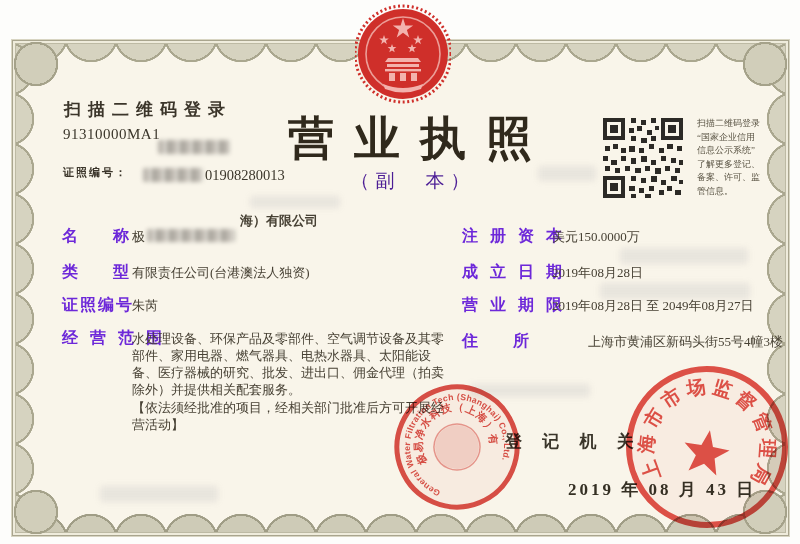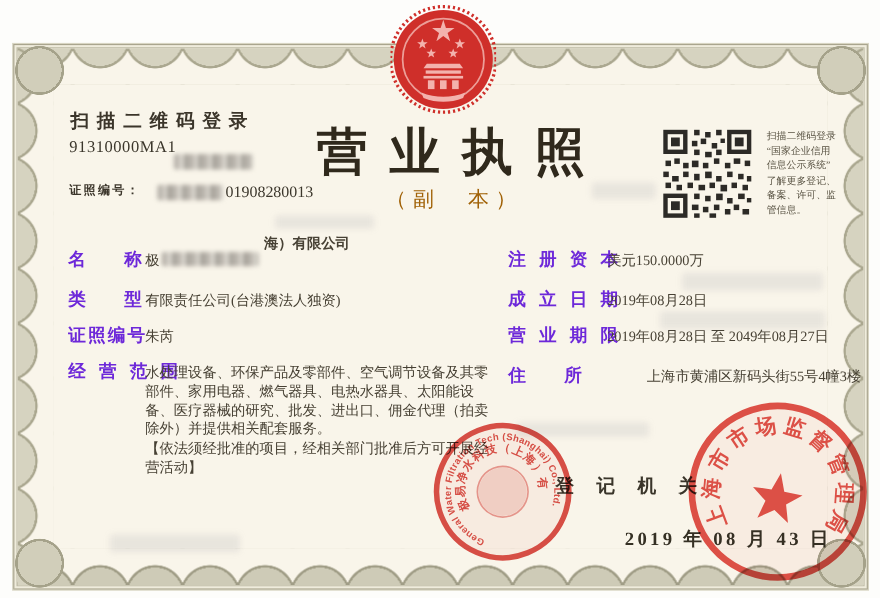--- a/index.html
+++ b/index.html
@@ -36,21 +36,21 @@
 
   .abs{position:absolute;}
   
   .credit-label{left:64px;top:98px;font-size:17px;letter-spacing:7px;font-weight:bold;color:#3b352a;}
   .credit-value{left:63px;top:126px;font-size:15px;letter-spacing:.5px;color:#3b362b;}
   .certno{left:63px;top:165px;font-size:11px;color:#3b352a;font-weight:bold;letter-spacing:2px;}
   .certno-tail{left:205px;top:167px;font-size:14.5px;color:#3b362b;}
   .doc-title{left:250px;top:108px;width:320px;text-align:center;
     font-size:46px;font-weight:bold;letter-spacing:20px;color:#30291c;text-indent:20px;}
   .doc-subtitle{left:250px;top:168px;width:320px;text-align:center;
-    font-size:19px;letter-spacing:6px;color:#a16207;text-indent:6px;}
+    font-size:19px;letter-spacing:6px;color:#4c1d95;text-indent:6px;}
   .qr-caption{left:697px;top:117px;width:70px;font-size:9px;line-height:1.5;
     color:#5a5444;white-space:pre-line;}
   
   .flabel{font-size:16px;font-weight:bold;color:#6d28d9;letter-spacing:1px;}
   .fvalue{font-size:13px;color:#474134;line-height:1.32;}
   .lab-name{left:62px;top:226px;} .val-name{left:132px;top:228px;}
   .lab-type{left:62px;top:262px;} .val-type{left:132px;top:264px;}
   .lab-rep{left:62px;top:295px;letter-spacing:2px;} .val-rep{left:132px;top:297px;}
   .lab-scope{left:62px;top:328px;letter-spacing:4px;text-align:center;}
   .val-scope{left:132px;top:330px;width:322px;white-space:pre-line;}

